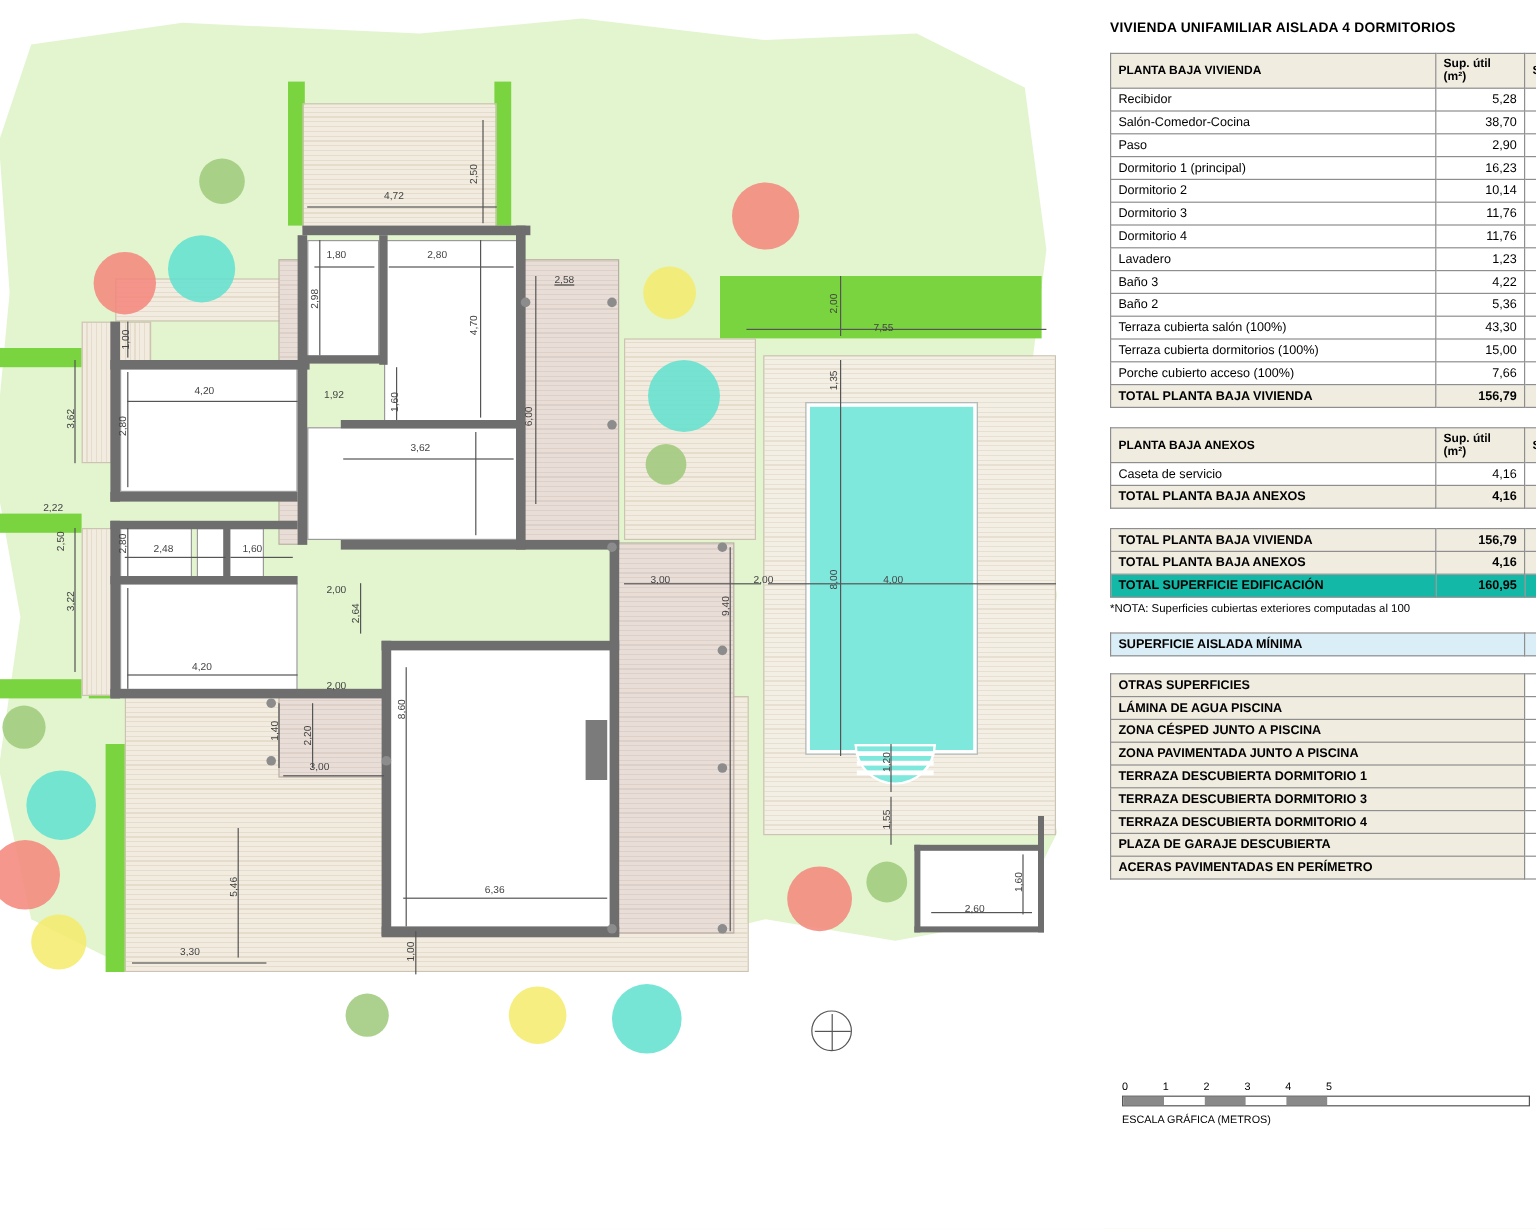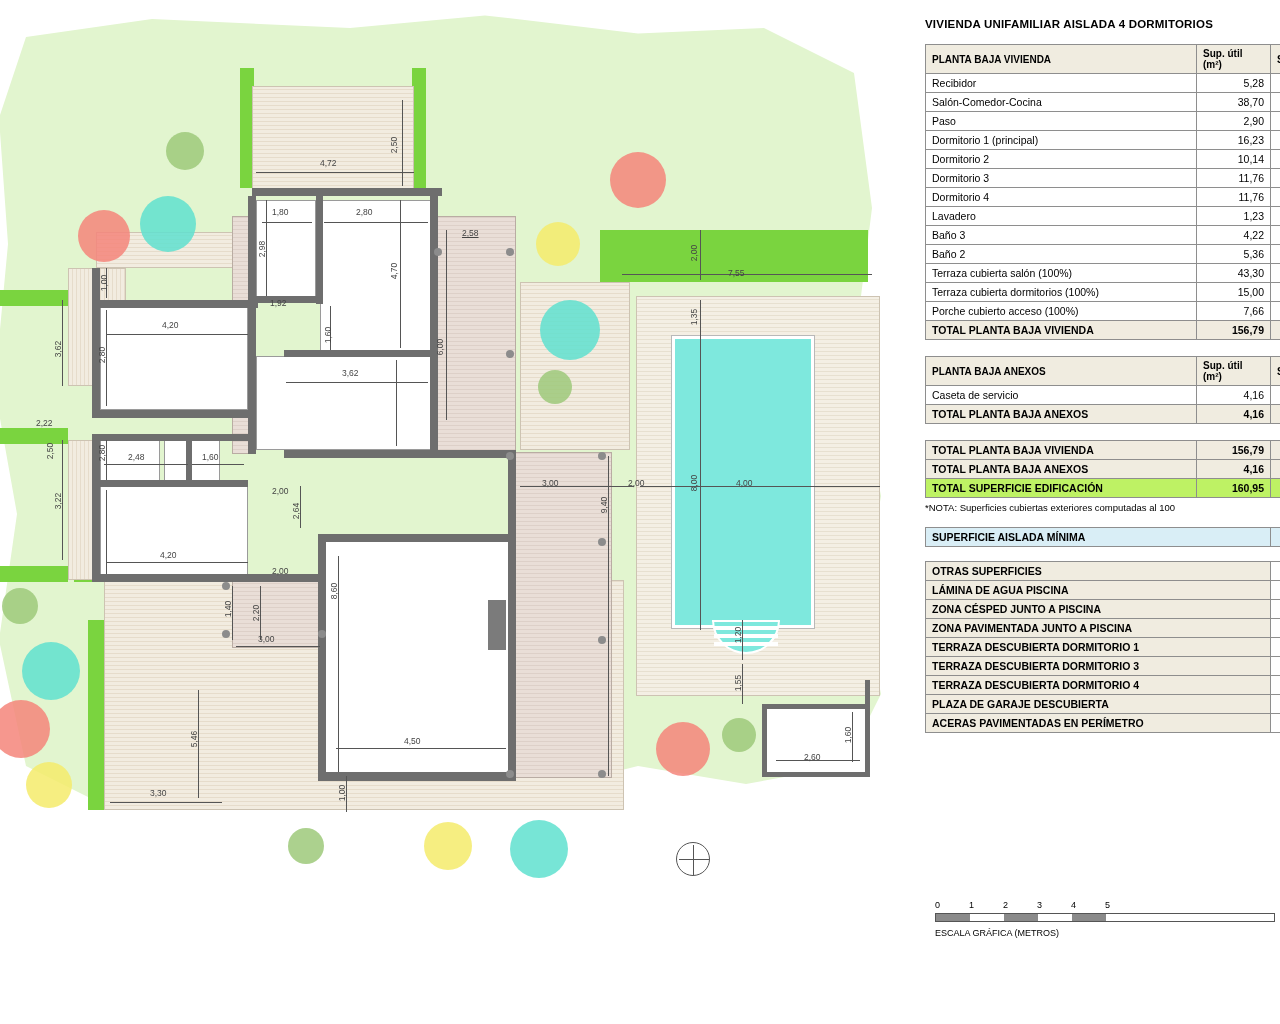--- a/index.html
+++ b/index.html
@@ -60,21 +60,21 @@
   
   #panel { position:absolute; left:925px; top:18px; width:420px; }
   #panel h1 { font-size:11.5px; margin:0 0 14px 0; font-weight:bold; letter-spacing:.2px; }
 
   table.sheet { border-collapse:collapse; width:420px; font-size:10.5px; margin-bottom:16px; }
   table.sheet td, table.sheet th { border:1px solid #8e8e8e; padding:3px 6px; background:#fff; }
   table.sheet th { background:#f0ece0; font-size:10px; text-align:left; font-weight:bold; }
   td.num { text-align:right; width:74px; }
   th.num { text-align:left; width:74px; }
   tr.total td { background:#f0ece0; font-weight:bold; }
-  tr.grand td { background:#bef264; font-weight:bold; }
+  tr.grand td { background:#14b8a6; font-weight:bold; }
   .note { font-size:9.5px; margin:-12px 0 14px 0; }
 
   table.band { border-collapse:collapse; width:420px; font-size:10.5px; margin-bottom:14px; }
   table.band td { border:1px solid #8e8e8e; padding:3px 6px; font-weight:bold; }
   table.band td.lbl { background:#d9eef6; }
   table.band td.val { background:#d9eef6; text-align:right; width:74px; }
 
   table.other { border-collapse:collapse; width:420px; font-size:10.5px; }
   table.other td { border:1px solid #8e8e8e; padding:3px 6px; background:#f0ece0; font-weight:bold; }
   table.other td.v { background:#fff; width:74px; }
@@ -232,31 +232,31 @@
   <div class="dimline-v" style="left:742px;top:664px;height:40px;"></div>
   <div class="dimline-v" style="left:852px;top:712px;height:50px;"></div>
 
   <div class="dim" style="left:320px;top:158px;">4,72</div>
   <div class="dim" style="left:272px;top:207px;">1,80</div>
   <div class="dim" style="left:356px;top:207px;">2,80</div>
   <div class="dim" style="left:462px;top:228px;text-decoration:underline;">2,58</div>
   <div class="dim" style="left:728px;top:268px;">7,55</div>
   <div class="dim" style="left:162px;top:320px;">4,20</div>
   <div class="dim" style="left:342px;top:368px;">3,62</div>
-  <div class="dim" style="left:270px;top:298px;">1,92</div>
+  <div class="dim" style="left:270px;top:324px;">1,92</div>
   <div class="dim" style="left:128px;top:452px;">2,48</div>
   <div class="dim" style="left:202px;top:452px;">1,60</div>
   <div class="dim" style="left:272px;top:486px;">2,00</div>
   <div class="dim" style="left:160px;top:550px;">4,20</div>
   <div class="dim" style="left:272px;top:566px;">2,00</div>
   <div class="dim" style="left:542px;top:478px;">3,00</div>
   <div class="dim" style="left:628px;top:478px;">2,00</div>
   <div class="dim" style="left:736px;top:478px;">4,00</div>
   <div class="dim" style="left:258px;top:634px;">3,00</div>
-  <div class="dim" style="left:404px;top:736px;">4,50</div>
+  <div class="dim" style="left:404px;top:736px;">6,36</div>
   <div class="dim" style="left:150px;top:788px;">3,30</div>
   <div class="dim" style="left:804px;top:752px;">2,60</div>
   <div class="dim" style="left:36px;top:418px;">2,22</div>
 
   <div class="dim-v" style="left:386px;top:140px;">2,50</div>
   <div class="dim-v" style="left:254px;top:244px;">2,98</div>
   <div class="dim-v" style="left:386px;top:266px;">4,70</div>
   <div class="dim-v" style="left:432px;top:342px;">6,00</div>
   <div class="dim-v" style="left:686px;top:312px;">1,35</div>
   <div class="dim-v" style="left:686px;top:248px;">2,00</div>

